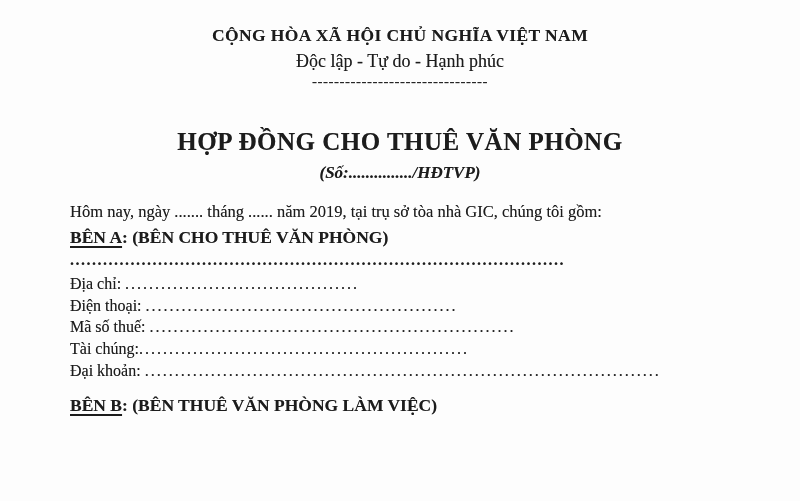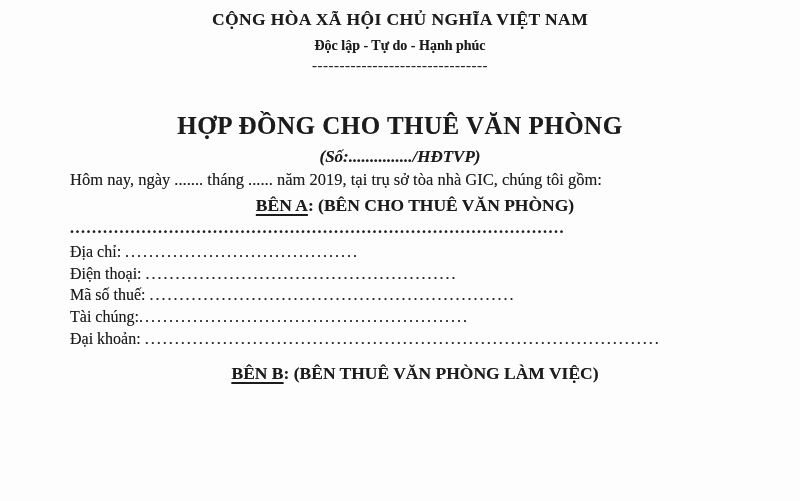--- a/index.html
+++ b/index.html
@@ -12,32 +12,32 @@
     overflow: hidden;
     background: #fdfdfd;
   }
   .page {
     width: 800px;
     height: 501px;
     font-family: "Liberation Serif", "DejaVu Serif", serif;
     color: #1c1c1c;
     text-shadow: 0 0 0.5px rgba(20,20,20,0.45);
     box-sizing: border-box;
-    padding-top: 8px;
+    padding-top: 24px;
   }
   .center { text-align: center; }
   .nat-line1 {
     font-size: 17.5px;
     font-weight: bold;
     letter-spacing: 0.4px;
     line-height: 23px;
   }
   .motto {
-    font-size: 14px;
-    font-weight: bold;
+    font-size: 18px;
+    font-weight: normal;
     line-height: 23px;
     margin-top: 3px;
   }
   .separator {
     font-size: 15px;
     line-height: 12px;
     letter-spacing: 0.5px;
     margin-top: 2px;
     color: #222;
   }
@@ -56,32 +56,31 @@
     margin-top: 5px;
   }
   .legal-bases {
     margin: 27px 60px 0 70px;
     font-style: italic;
     font-size: 16.5px;
     line-height: 28px;
     white-space: nowrap;
   }
   .opening {
-    margin: 1px 40px 0 70px;
+    margin: 17px 40px 0 70px;
     font-size: 16.5px;
     line-height: 22px;
     white-space: nowrap;
   }
   .party-heading {
     margin: 3px 40px 0 70px;
     font-size: 17.5px;
     font-weight: bold;
     line-height: 22px;
     white-space: nowrap;
-    text-align: center;
   }
   .party-name {
     text-decoration: underline;
     text-underline-offset: 3px;
     text-decoration-thickness: 1.5px;
   }
   .company-line {
     margin: 4px 40px 0 70px;
     font-size: 16px;
     font-weight: bold;

